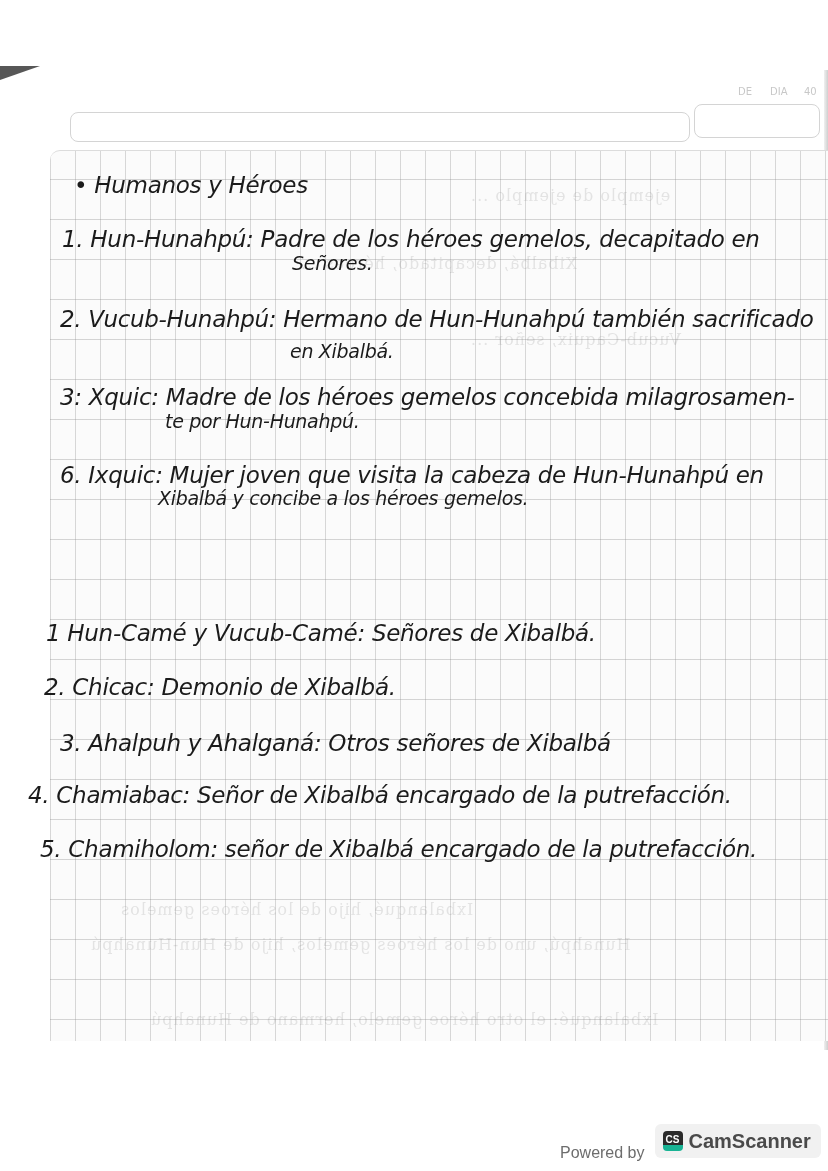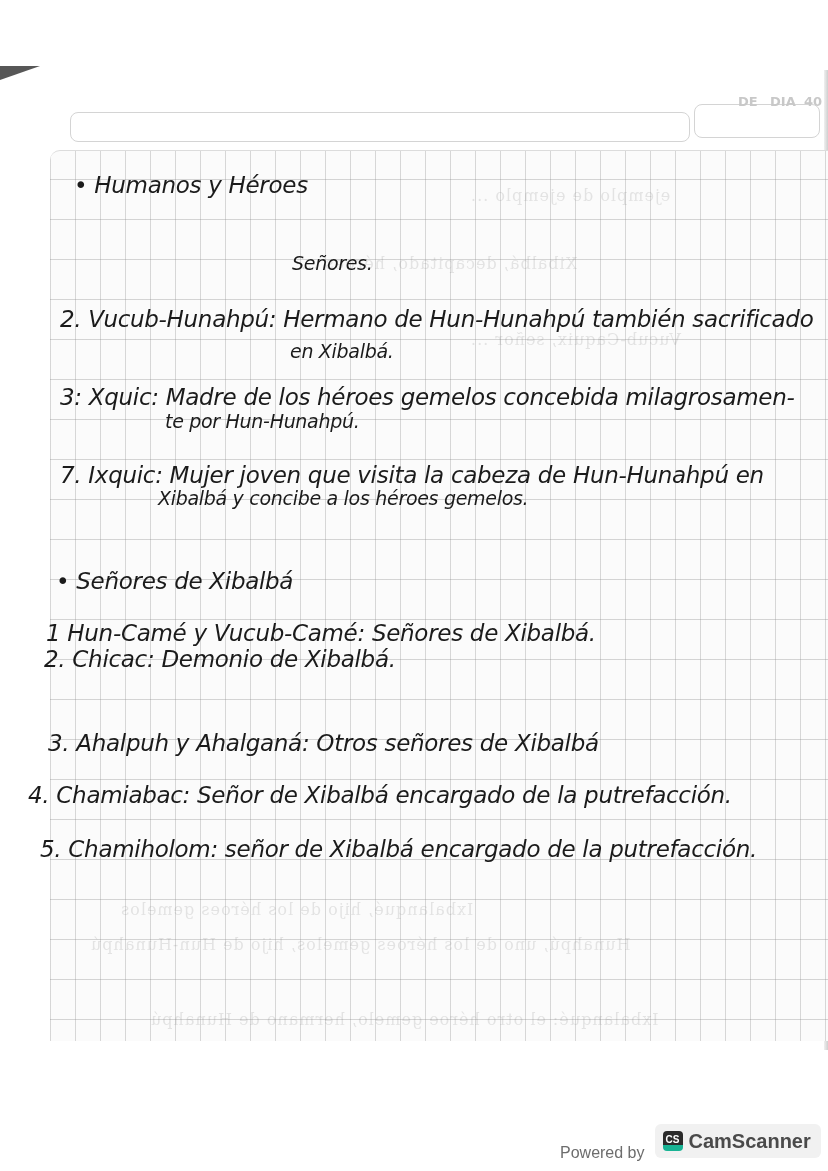--- a/index.html
+++ b/index.html
@@ -43,24 +43,23 @@
     }
     .header-box-small {
       position: absolute;
       left: 694px; top: 104px;
       width: 124px; height: 32px;
       border: 1px solid #d4d4d4;
       border-radius: 8px;
     }
     .header-label {
       position: absolute;
-      top: 94px;
-      font-size: 13px;
+      top: 86px;
+      font-size: 10px;
       color: #c8c8c8;
-      font-weight: bold;
     }
     .grid {
       position: absolute;
       left: 50px; top: 150px;
       width: 778px; height: 890px;
       background-color: #fbfbfb;
       background-image:
         linear-gradient(to bottom, rgba(140,140,140,0.35) 1px, transparent 1px),
         linear-gradient(to right, rgba(170,170,170,0.45) 1px, transparent 1px);
       background-size: 100% 40px, 25px 100%;
@@ -149,36 +148,36 @@
 
   <span class="bleed" style="top:186px; left:470px">ejemplo de ejemplo ...</span>
   <span class="bleed" style="top:254px; left:300px">Xibalbá, decapitado, héroes ...</span>
   <span class="bleed" style="top:330px; left:470px">Vucub-Caquix, señor ...</span>
   <span class="bleed" style="top:900px; left:120px">Ixbalanqué, hijo de los héroes gemelos</span>
   <span class="bleed" style="top:935px; left:90px">Hunahpú, uno de los héroes gemelos, hijo de Hun-Hunahpú</span>
   <span class="bleed" style="top:1010px; left:150px">Ixbalanqué: el otro héroe gemelo, hermano de Hunahpú</span>
 
   <span class="hw" style="left:74px; top:172px">• Humanos y Héroes</span>
 
+  <span class="hw" style="left:62px; top:226px">1. Hun-Hunahpú: Padre de los héroes gemelos, decapitado en</span>
   <span class="hw cont" style="left:292px; top:252px">Señores.</span>
 
   <span class="hw" style="left:60px; top:306px">2. Vucub-Hunahpú: Hermano de Hun-Hunahpú también sacrificado</span>
   <span class="hw cont" style="left:290px; top:340px">en Xibalbá.</span>
 
   <span class="hw" style="left:60px; top:384px">3: Xquic: Madre de los héroes gemelos concebida milagrosamen-</span>
   <span class="hw cont" style="left:165px; top:410px">te por Hun-Hunahpú.</span>
 
-  <span class="hw" style="left:60px; top:462px">7. Ixquic: Mujer joven que visita la cabeza de Hun-Hunahpú en</span>
+  <span class="hw" style="left:60px; top:462px">6. Ixquic: Mujer joven que visita la cabeza de Hun-Hunahpú en</span>
   <span class="hw cont" style="left:158px; top:487px">Xibalbá y concibe a los héroes gemelos.</span>
 
-  <span class="hw" style="left:56px; top:568px">• Señores de Xibalbá</span>
 
   <span class="hw" style="left:46px; top:620px">1 Hun-Camé y Vucub-Camé: Señores de Xibalbá.</span>
-  <span class="hw" style="left:44px; top:646px">2. Chicac: Demonio de Xibalbá.</span>
-  <span class="hw" style="left:48px; top:730px">3. Ahalpuh y Ahalganá: Otros señores de Xibalbá</span>
+  <span class="hw" style="left:44px; top:674px">2. Chicac: Demonio de Xibalbá.</span>
+  <span class="hw" style="left:60px; top:730px">3. Ahalpuh y Ahalganá: Otros señores de Xibalbá</span>
   <span class="hw" style="left:28px; top:782px">4. Chamiabac: Señor de Xibalbá encargado de la putrefacción.</span>
   <span class="hw" style="left:40px; top:836px">5. Chamiholom: señor de Xibalbá encargado de la putrefacción.</span>
 
   <div class="footer">
     <span class="powered">Powered by</span>
     <div class="cs-pill">
       <span class="cs-logo">CS</span>
       <span class="cs-name">CamScanner</span>
     </div>
   </div>

